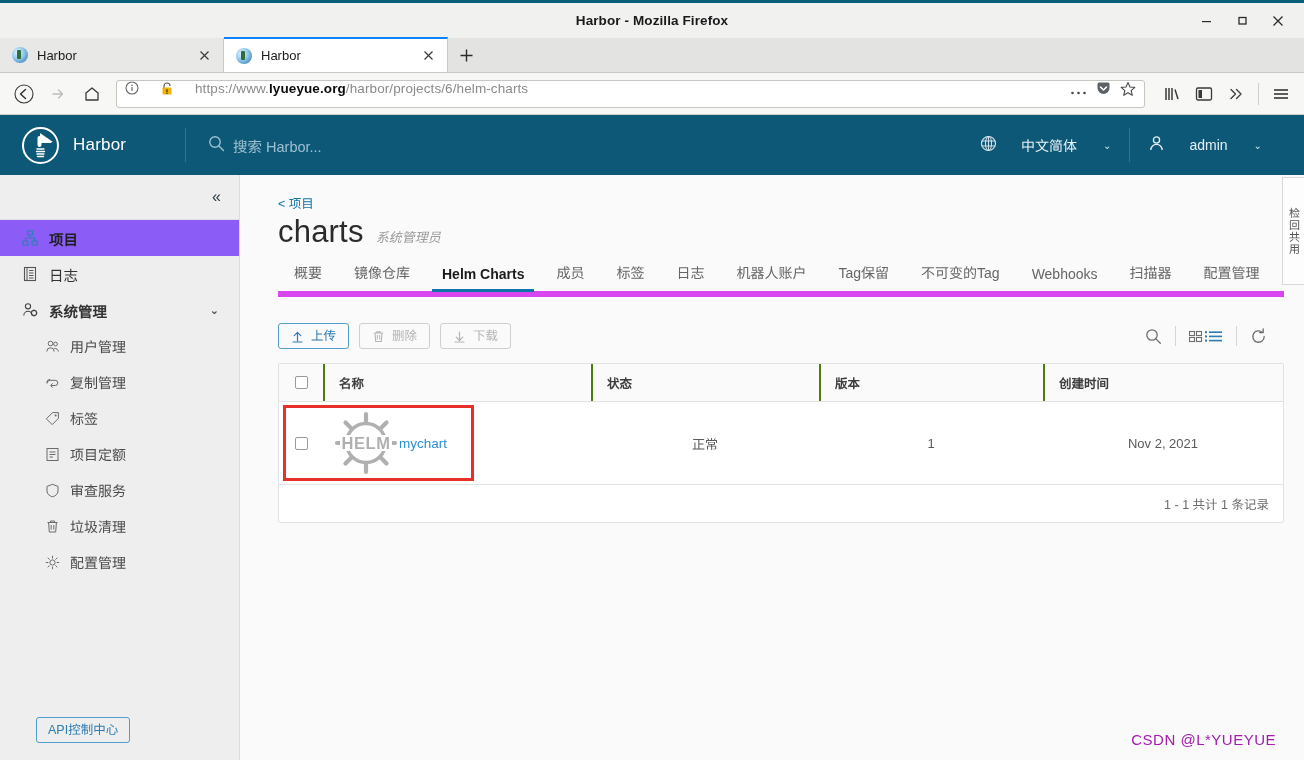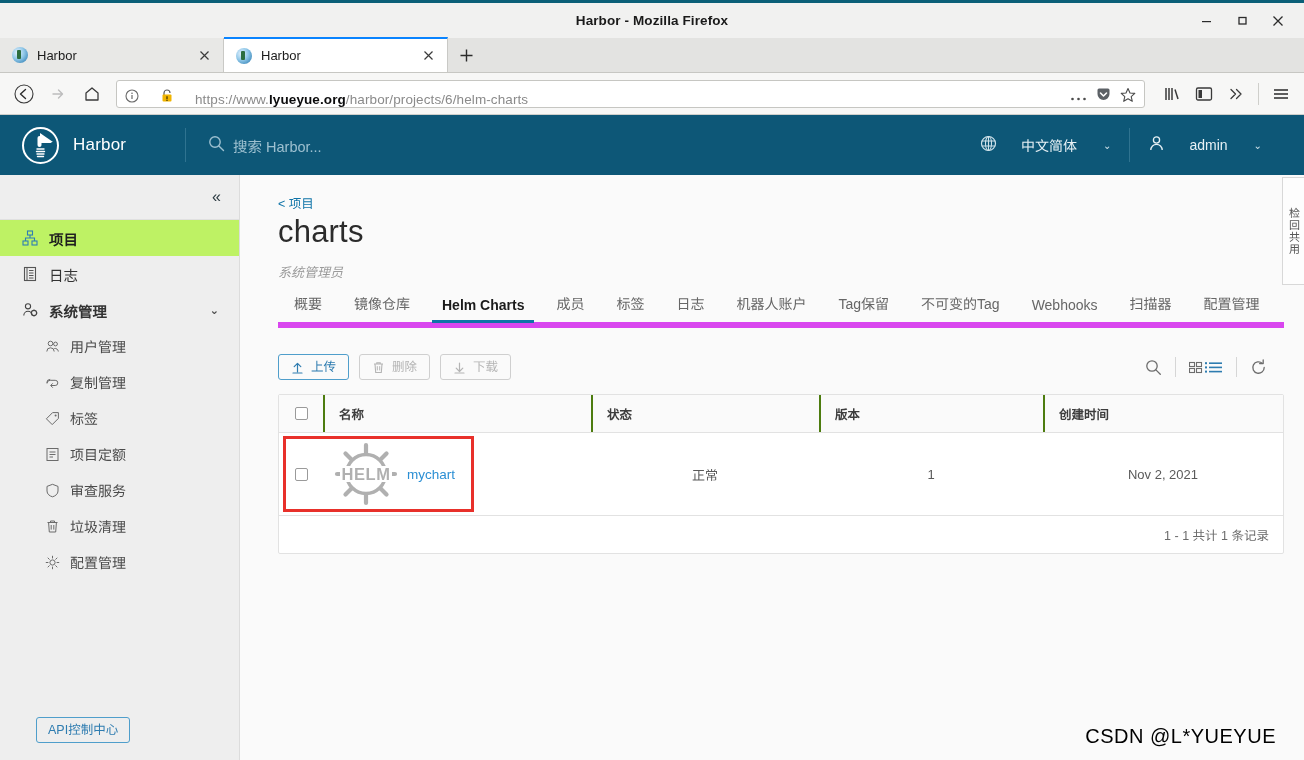--- a/index.html
+++ b/index.html
@@ -67,21 +67,21 @@
   }
   .nav-btn {
     width: 32px; height: 30px; display: flex; align-items: center; justify-content: center;
     color: #3a3a3a;
   }
   .nav-btn.back { color: #2b2b2b; }
   .nav-btn.fwd { color: #bdbdbd; }
 
   .urlbar {
     flex: 1; height: 28px; background: #ffffff; border: 1px solid #c6c6c2;
-    border-radius: 3px; display: flex; align-items: flex-end; padding: 0 8px;
+    border-radius: 3px; display: flex; align-items: flex-start; padding: 0 8px;
     margin: 0 10px 0 6px; gap: 21px; min-width: 0;
   }
   .url-text {
     font-size: 13.5px; color: #8a8a8a; white-space: nowrap; overflow: hidden;
     text-overflow: ellipsis; flex: 1; letter-spacing: .1px;
   }
   .url-text .host { color: #0c0c0d; }
   .url-text .host b { font-weight: 700; }
   .url-icons { display: flex; align-items: center; gap: 9px; color: #4a4a4a; }
   .nav-right { display: flex; align-items: center; gap: 2px; }
@@ -121,40 +121,40 @@
   .collapse-row {
     height: 45px; display: flex; align-items: center; justify-content: flex-end;
     padding-right: 18px; border-bottom: 1px solid #e0e0e0;
   }
   .collapse-icon { color: #2c3b42; font-size: 16px; line-height: 1; }
   .nav-list { padding-top: 0; }
   .nav-item {
     height: 36px; display: flex; align-items: center; gap: 11px;
     padding-left: 22px; font-size: 14.5px; color: #333333;
   }
-  .nav-item.selected { background: #bef264; font-weight: 600; color: #1f1f1f; }
+  .nav-item.selected { background: #8b5cf6; font-weight: 600; color: #1f1f1f; }
   .nav-item.group { font-weight: 600; position: relative; }
   .nav-item .chev { position: absolute; right: 20px; color: #4a4a4a; font-size: 11px; }
   .nav-sub {
     height: 36px; display: flex; align-items: center; gap: 10px;
     padding-left: 44px; font-size: 14px; color: #4b4b4b;
   }
   .ico { width: 16px; height: 16px; flex: 0 0 auto; display: flex; align-items: center; justify-content: center; }
   .ico svg { display: block; }
 
   .api-btn {
     position: absolute; left: 20px; bottom: 17px;
     border: 1px solid #4f9ecb; color: #2e7cb0; background: transparent;
     border-radius: 3px; font-size: 12.5px; padding: 6px 11px; line-height: 1; margin-left: 16px;
   }
 
   
   .content { flex: 1; background: #fafafa; padding: 18px 20px 0 38px; min-width: 0; position: relative; overflow: hidden; }
   .breadcrumb { font-size: 12.5px; color: #0f74a8; margin-bottom: 2px; }
-  .title-row { display: flex; align-items: baseline; gap: 12px; margin-bottom: 6px; flex-direction: column; }
+  .title-row { display: flex; align-items: baseline; gap: 12px; margin-bottom: 6px; }
   .page-title { font-size: 31px; font-weight: 300; color: #2b2b2b; letter-spacing: .2px; }
   .page-role { font-size: 13px; color: #9a9a9a; font-style: italic; }
 
   .tabs {
     display: flex; align-items: flex-end; gap: 0; border-bottom: 6px solid #d946ef;
     margin-bottom: 26px;
   }
   .ctab {
     font-size: 14px; color: #666666; padding: 6px 16px 9px; position: relative; white-space: nowrap;
   }
@@ -193,21 +193,21 @@
   .col-version { width: 224px; }
   .col-created { flex: 1; }
   .chk {
     width: 13px; height: 13px; border: 1px solid #9a9a9a; border-radius: 2px; background: #fff;
   }
   .tbody { }
   .trow { display: flex; align-items: center; height: 82px; position: relative; }
   .td { display: flex; align-items: center; height: 100%; }
   .td.col-chk { justify-content: center; }
   .td.col-name { padding-left: 0; }
-  .helm-cell { display: flex; align-items: center; gap: 8px; padding-left: 10px; }
+  .helm-cell { display: flex; align-items: center; padding-left: 10px; }
   .helm-logo { width: 66px; height: 66px; flex: 0 0 auto; }
   .chart-link { font-size: 13.5px; color: #2b8fd4; }
   .td.col-status { justify-content: center; font-size: 13px; color: #5a5a5a; padding-left: 0; }
   .td.col-version { justify-content: center; font-size: 13px; color: #5a5a5a; padding-left: 0; }
   .td.col-created { justify-content: center; font-size: 13px; color: #5a5a5a; padding-left: 0; }
   .tfoot {
     height: 38px; border-top: 1px solid #e2e2e2; display: flex; align-items: center;
     justify-content: flex-end; padding-right: 14px; font-size: 12.5px; color: #6b6b6b;
   }
   .redbox {
@@ -220,21 +220,21 @@
     position: absolute; right: 0; top: 62px; width: 22px; height: 108px;
     background: #fdfdfd; border: 1px solid #d8d8d8; border-right: none;
     display: flex; align-items: center; justify-content: center;
   }
   .side-tab span {
     writing-mode: vertical-rl; font-size: 11px; color: #555555; letter-spacing: 1px;
   }
 
   .watermark {
     position: absolute; right: 28px; bottom: 12px;
-    font-size: 20px; color: #000000; letter-spacing: .5px;
+    font-size: 15px; color: #a21caf; letter-spacing: .5px;
   }
 </style>
 </head>
 <body>
 
 <div class="app">
 
   <div class="titlebar">
     <div class="titlebar-text">Harbor - Mozilla Firefox</div>
     <div class="win-buttons">

